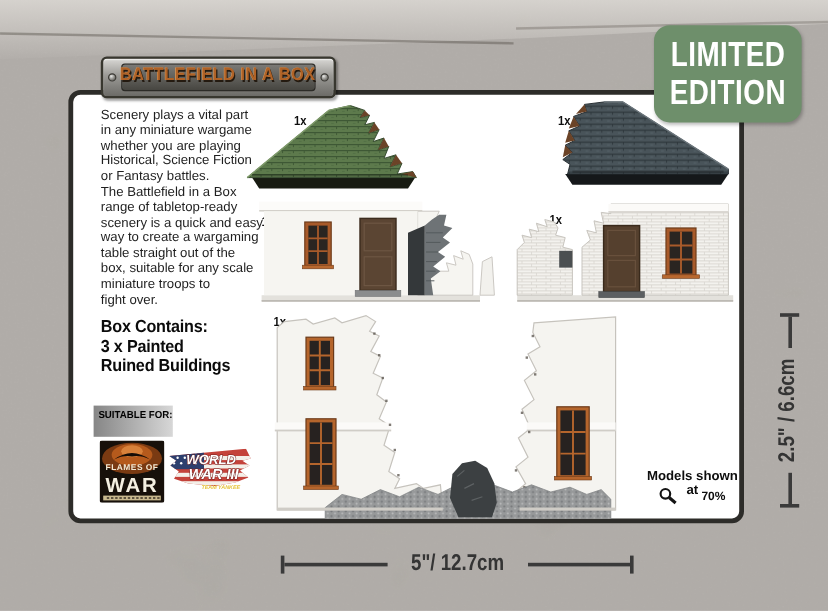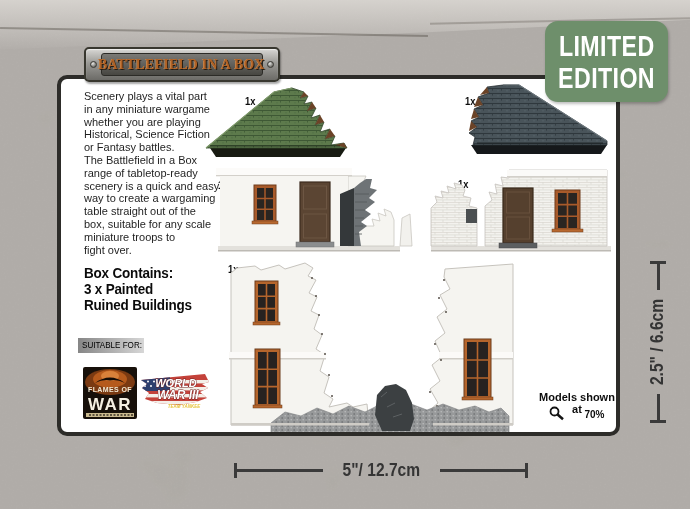--- a/index.html
+++ b/index.html
@@ -19,43 +19,43 @@
   
   .card{left:57px;top:75px;width:563px;height:361px;background:#fff;
     border:4px solid #2d2c29;border-radius:10px;z-index:3;overflow:hidden;}
   
   .plaque{left:84px;top:47px;width:196px;height:35px;z-index:6;
     background:linear-gradient(#d8d7d4,#9b9a96 45%,#6c6b67);
     border:2px solid #38372f;border-radius:5px;
     box-shadow:inset 0 1px 1px rgba(255,255,255,.6),1px 2px 2px rgba(0,0,0,.35);}
   .plaque-inner{position:absolute;left:15px;right:15px;top:4px;bottom:4px;
     background:linear-gradient(#7b7a76,#474641);border:1px solid #2c2b27;border-radius:3px;
-    display:flex;align-items:center;justify-content:center;font-family:Liberation Serif, serif;}
+    display:flex;justify-content:center;}
   .plaque-title{font-weight:700;font-size:15px;letter-spacing:.5px;color:#b06226;
     white-space:nowrap;display:inline-block;transform:scaleX(.9);
     text-shadow:1px 1px 0 #241a10,-0.5px -0.5px 0 #d99b5e;}
   .rivet{position:absolute;top:50%;width:7px;height:7px;margin-top:-3.5px;border-radius:50%;
     background:radial-gradient(circle at 35% 30%,#e8e8e6,#85847f 60%,#4f4e49);
     border:1px solid #3a3934;}
   .rivet.l{left:4px;} .rivet.r{right:4px;}
   
   .badge{left:545px;top:21px;width:123px;height:81px;background:#6e8f6b;border-radius:13px;
     z-index:7;display:flex;flex-direction:column;align-items:center;justify-content:center;
     box-shadow:1px 2px 3px rgba(0,0,0,.25);}
   .badge div{color:#fff;font-weight:800;font-size:29px;line-height:32px;
     display:inline-block;transform:scaleX(.8);letter-spacing:.5px;}
   
   .desc{left:23px;top:11px;width:166px;font-family:Liberation Sans, sans-serif;
     font-size:11px;line-height:12.8px;color:#1f1f1f;white-space:pre-line;}
   .box-contains{left:23px;top:186px;font-weight:700;font-size:14.5px;line-height:16px;
     color:#0b0b0b;white-space:pre-line;display:inline-block;transform:scaleX(.93);
     transform-origin:left top;letter-spacing:-.2px;}
-  .suitable{left:17px;top:259px;width:66px;height:15px;
+  .suitable{left:17px;top:259px;width:66px;height:26px;
     background:linear-gradient(90deg,#868686,#d7d7d7);
-    font-weight:400;font-size:8.5px;line-height:15px;color:#000;padding-left:4px;
+    font-weight:700;font-size:8.5px;line-height:15px;color:#000;padding-left:4px;
     white-space:nowrap;}
   .suitable span{display:inline-block;transform:scaleX(.95);transform-origin:left center;}
   .qty{font-weight:700;font-size:11px;color:#0d0d0d;display:inline-block;
     transform:scaleX(.85);transform-origin:left top;}
   .models-prefix{left:475px;top:312px;width:82px;text-align:center;font-weight:700;
     font-size:11px;color:#0d0d0d;}
   .models-zoom{left:475px;top:327px;width:82px;display:flex;align-items:center;
     justify-content:center;gap:19px;}
   .models-zoom span{font-weight:700;font-size:10px;color:#0d0d0d;}
   

